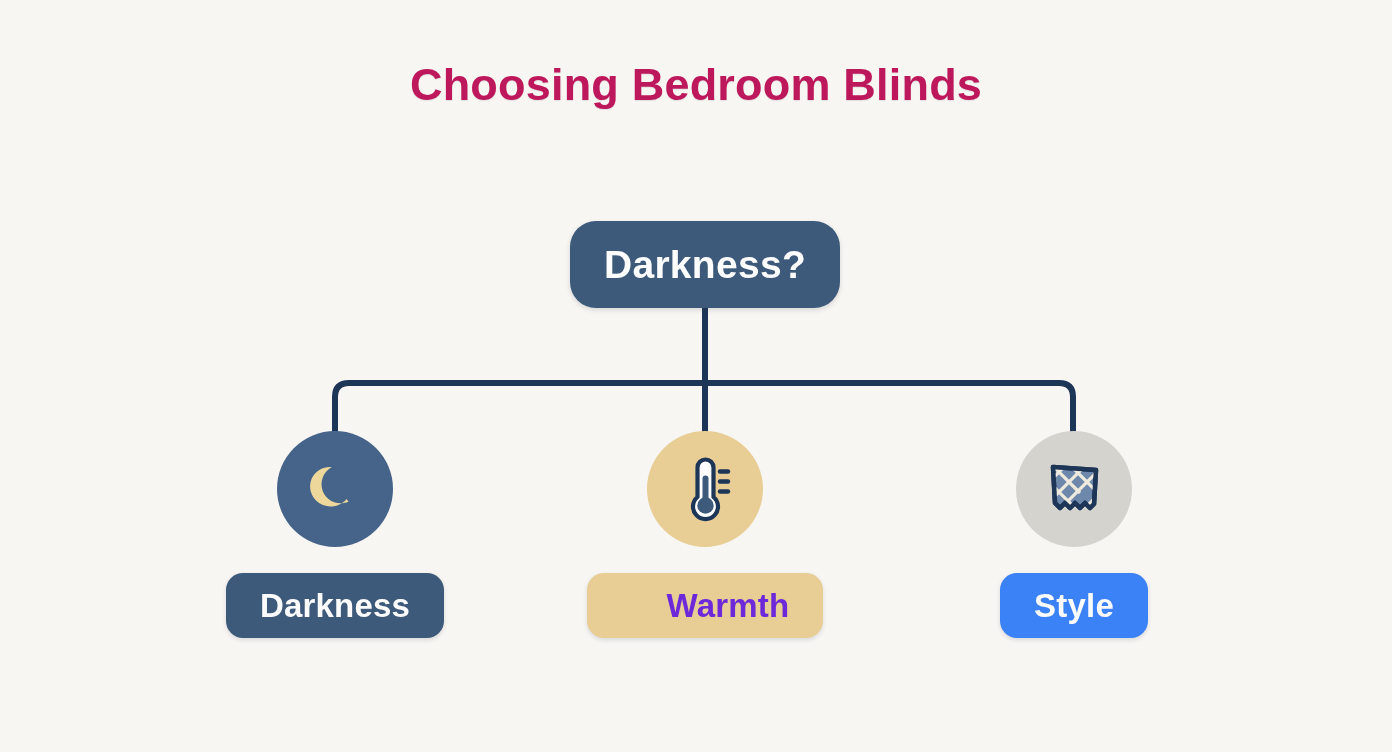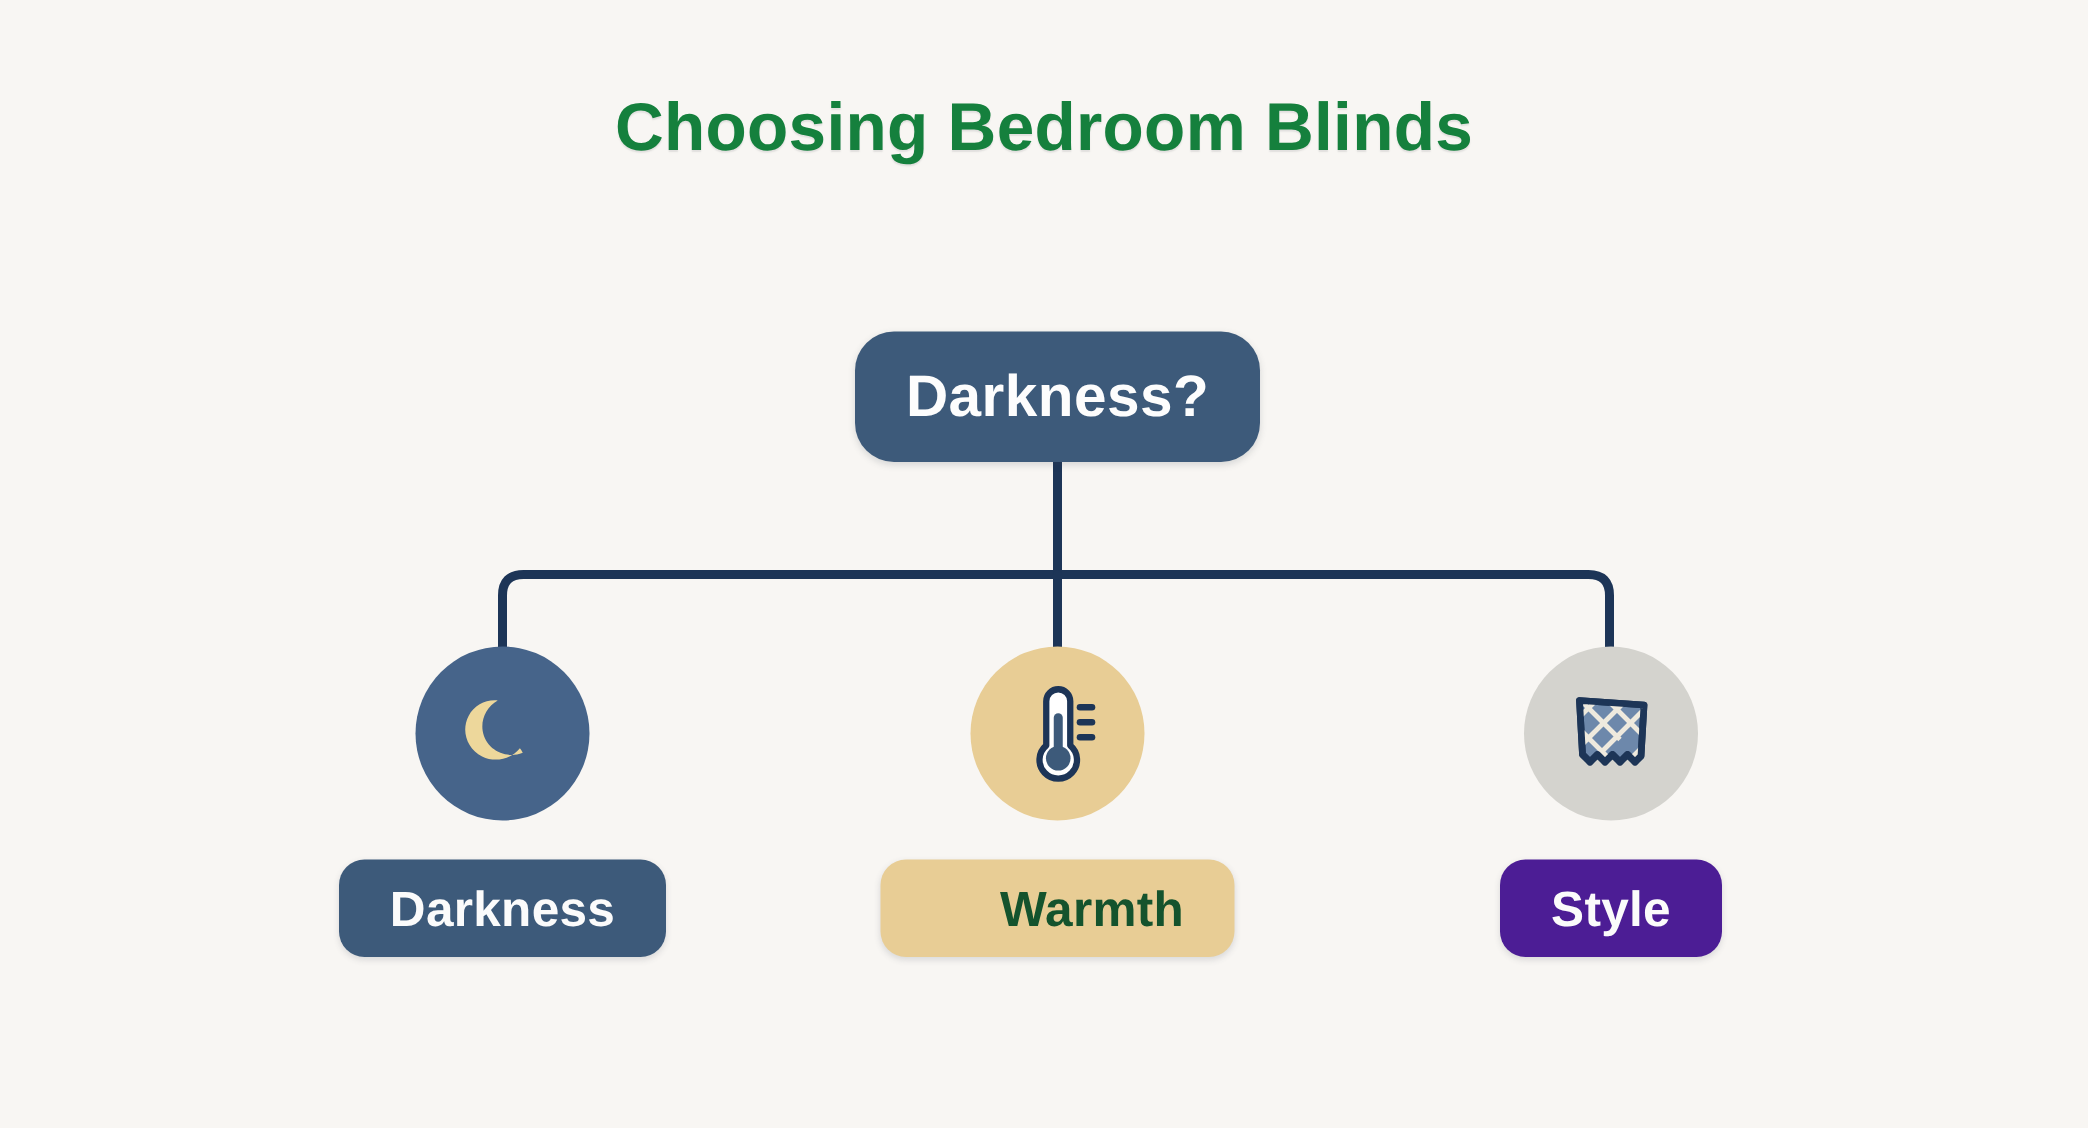--- a/index.html
+++ b/index.html
@@ -24,21 +24,21 @@
   
   #page-title {
     position: absolute;
     left: 0;
     top: 62px;
     width: 1392px;
     text-align: center;
     font-size: 45px;
     font-weight: bold;
     letter-spacing: 0.2px;
-    color: #15803d;
+    color: #be185d;
     line-height: 1;
     text-shadow: 0 1px 1px rgba(120,120,130,0.18);
   }
 
   
   #connectors {
     position: absolute;
     left: 0;
     top: 0;
     width: 1392px;
@@ -111,22 +111,22 @@
   }
 
   
   #circle-darkness { background: #46648a; }
   #circle-warmth   { background: #e8cd95; }
   #circle-style    { background: #d4d3ce; }
 
   #label-darkness  { background: #3d5a7a; }
   #label-darkness .label-text { color: #fbfbfb; }
   #label-warmth    { background: #e8cd95; }
-  #label-warmth .label-text { color: #14532d; margin-left: 46px; }
-  #label-style     { background: #4c1d95; }
+  #label-warmth .label-text { color: #6d28d9; margin-left: 46px; }
+  #label-style     { background: #3b82f6; }
   #label-style .label-text { color: #fbfbfb; }
 
   .icon-svg { display: block; }
 </style>
 </head>
 <body>
 
 <div id="diagram-root">
 
   <div id="page-title">Choosing Bedroom Blinds</div>

